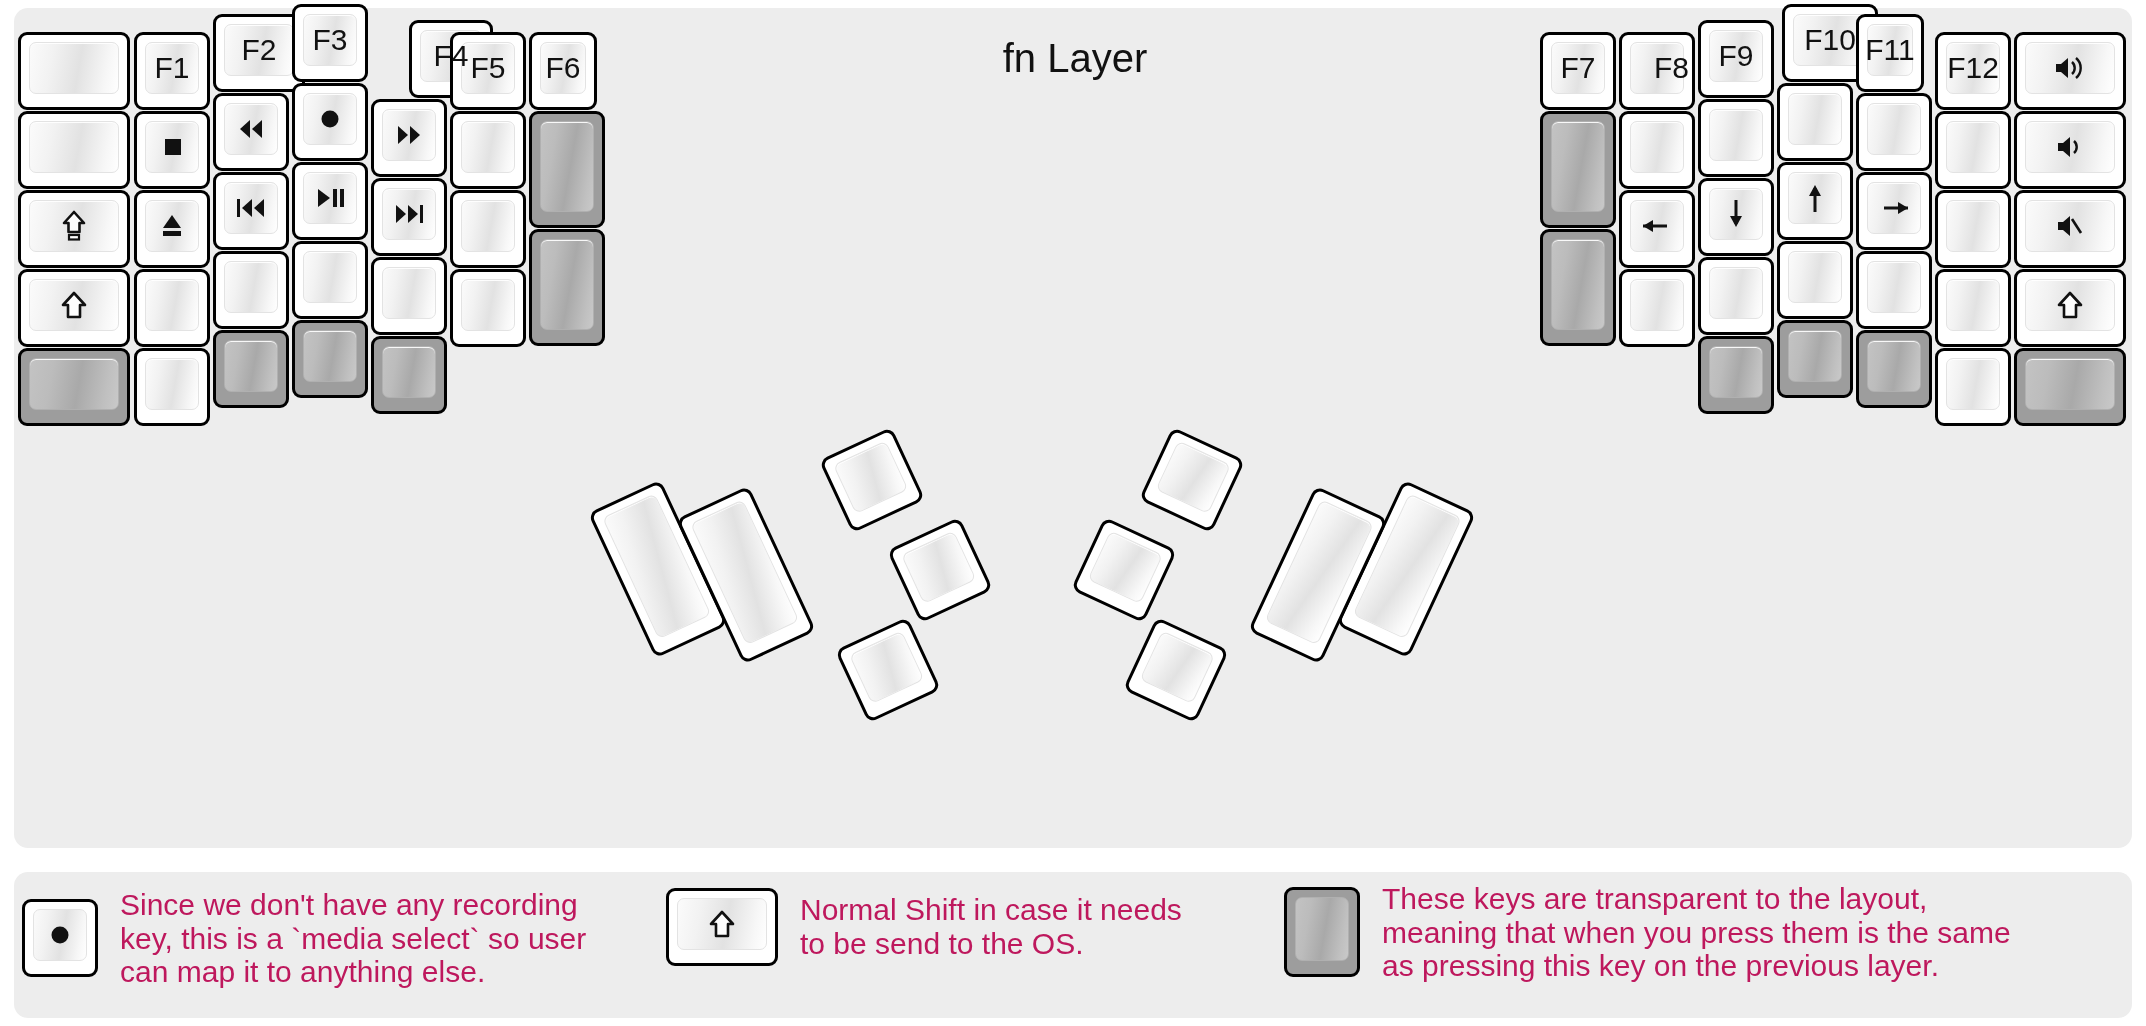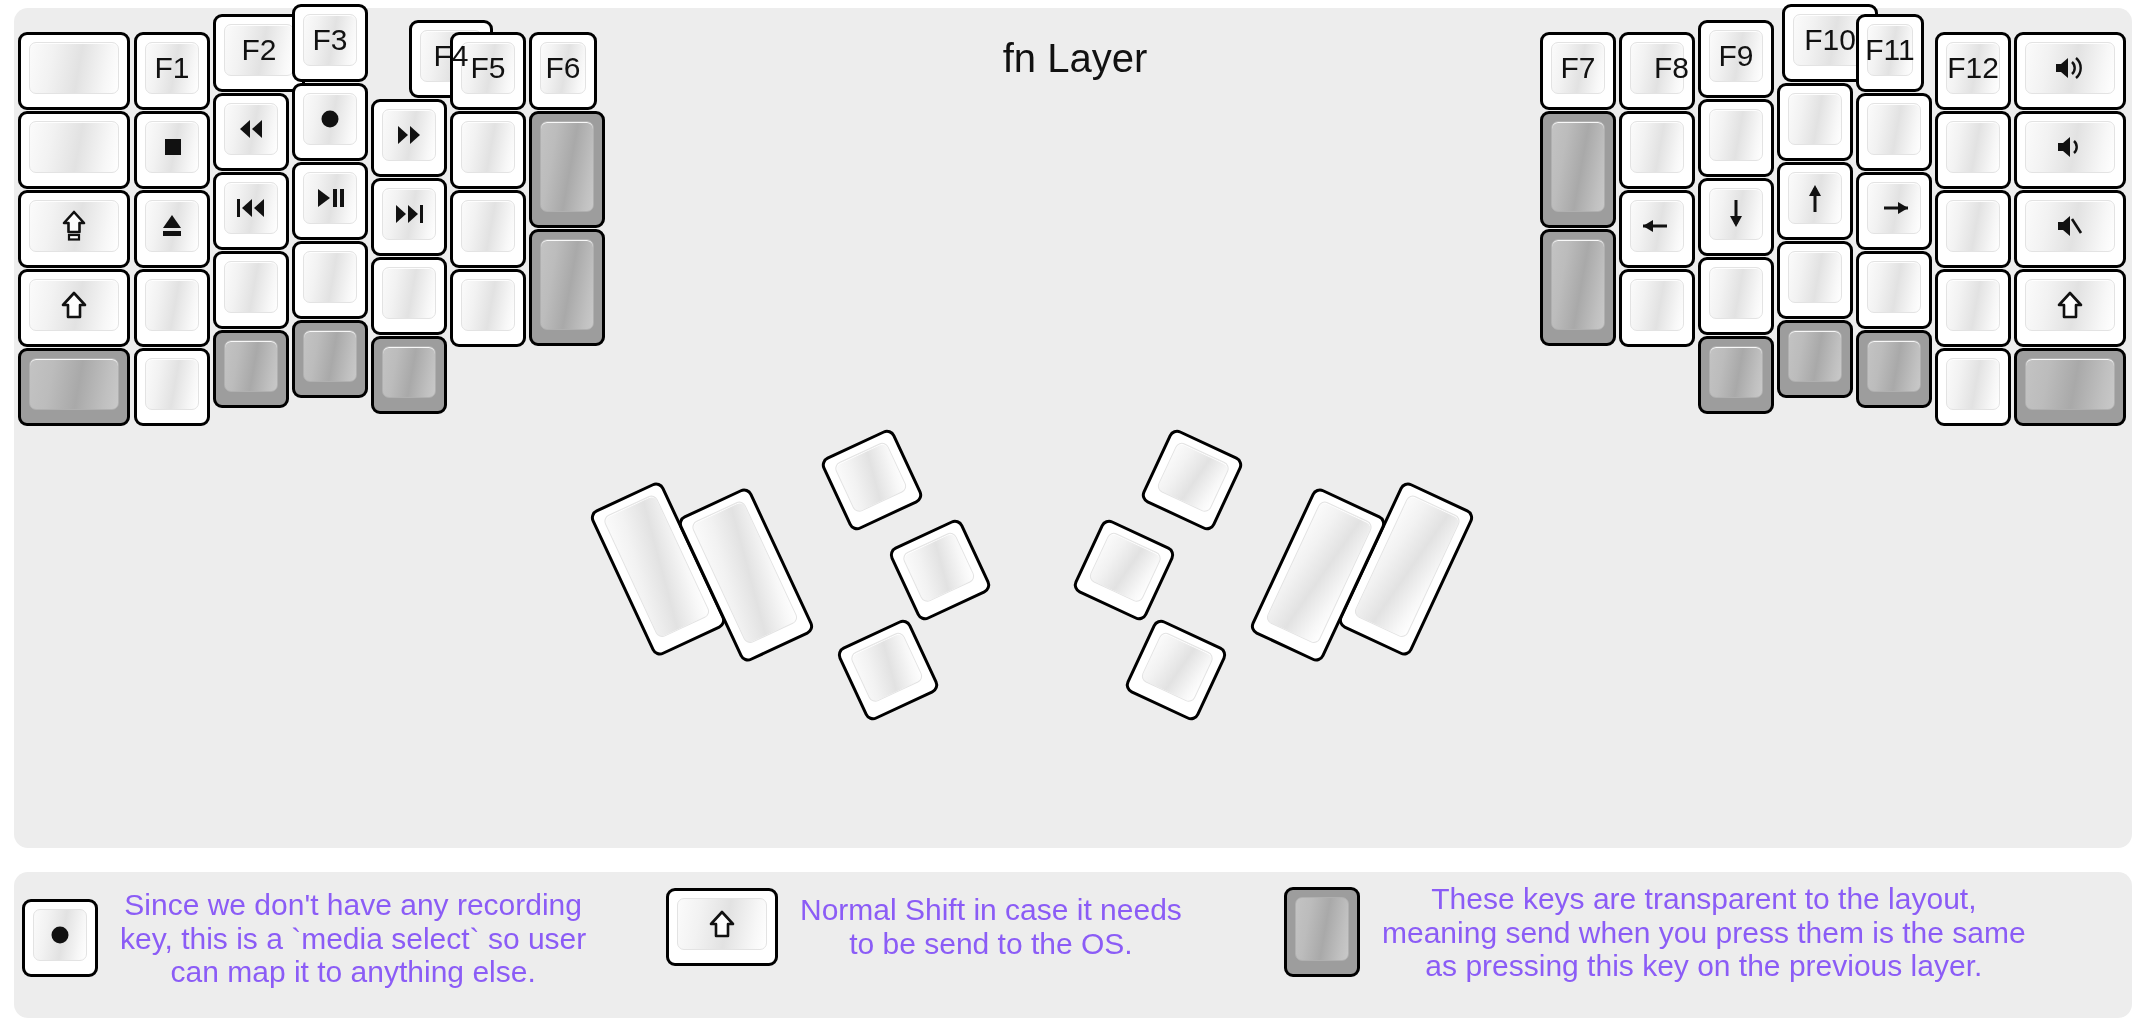--- a/index.html
+++ b/index.html
@@ -61,21 +61,21 @@
     background:linear-gradient(100deg,#fbfbfb 0%,#f2f2f2 25%,#e2e2e2 55%,#f7f7f7 85%,#ffffff 100%);
     border:1px solid #e3e3e3;
   }
   .legend-key.trns{background:#9d9d9d;}
   .legend-key.trns .cap{
     background:linear-gradient(100deg,#c3c3c3 0%,#bcbcbc 25%,#a9a9a9 55%,#c0c0c0 85%,#c9c9c9 100%);
     border:1px solid #b0b0b0;
   }
   .legend-key .lbl{position:relative;z-index:2;font-size:30px;margin-bottom:6px;color:#111;}
   .legend-text{
-    font-size:30px;line-height:1.12;color:#8b5cf6;white-space:pre-line;margin-left:22px;text-align:center;
+    font-size:30px;line-height:1.12;color:#be185d;white-space:pre-line;margin-left:22px;
   }
   svg{display:block;}
 </style>
 </head>
 <body>
 
 <div id="root">
 
   <div class="panel" id="board-panel"></div>
 
@@ -457,18 +457,18 @@
           </span>
         </div>
         <div class="legend-text">Normal Shift in case it needs
 to be send to the OS.</div>
       </div>
       <div class="legend-item" style="left: 1284px; top: 882px;">
         <div class="legend-key trns" style="width: 76px; height: 90px;">
           <div class="cap"></div>
         </div>
         <div class="legend-text">These keys are transparent to the layout,
-meaning send when you press them is the same
+meaning that when you press them is the same
 as pressing this key on the previous layer.</div>
       </div>
     </div>
 
 </div>
 
 </body></html>

